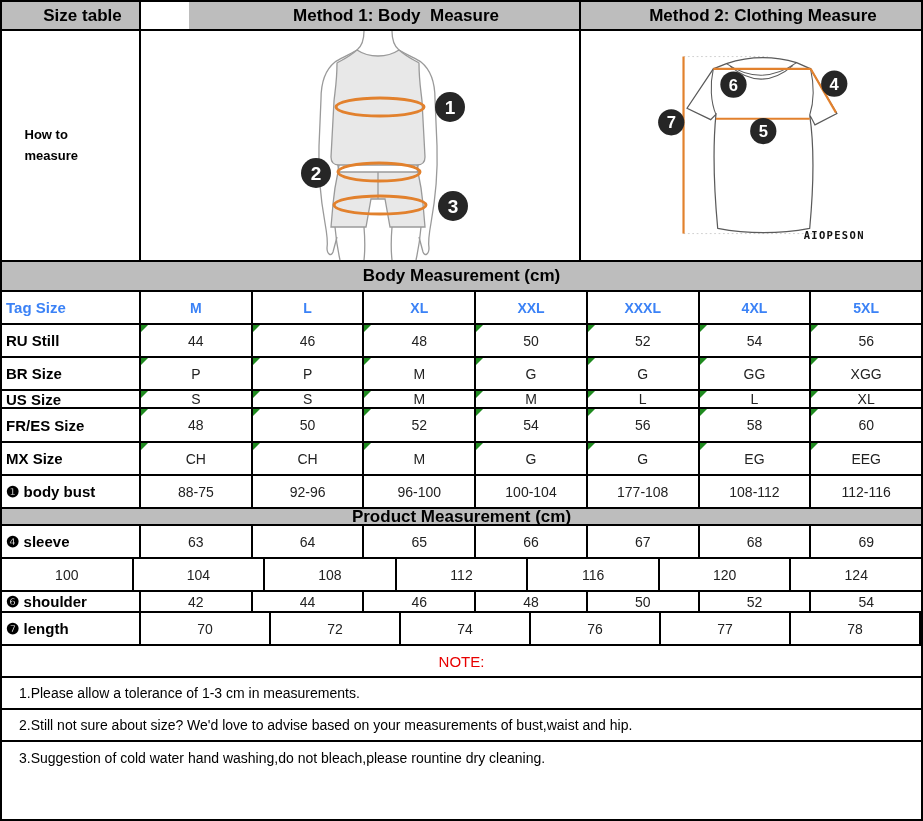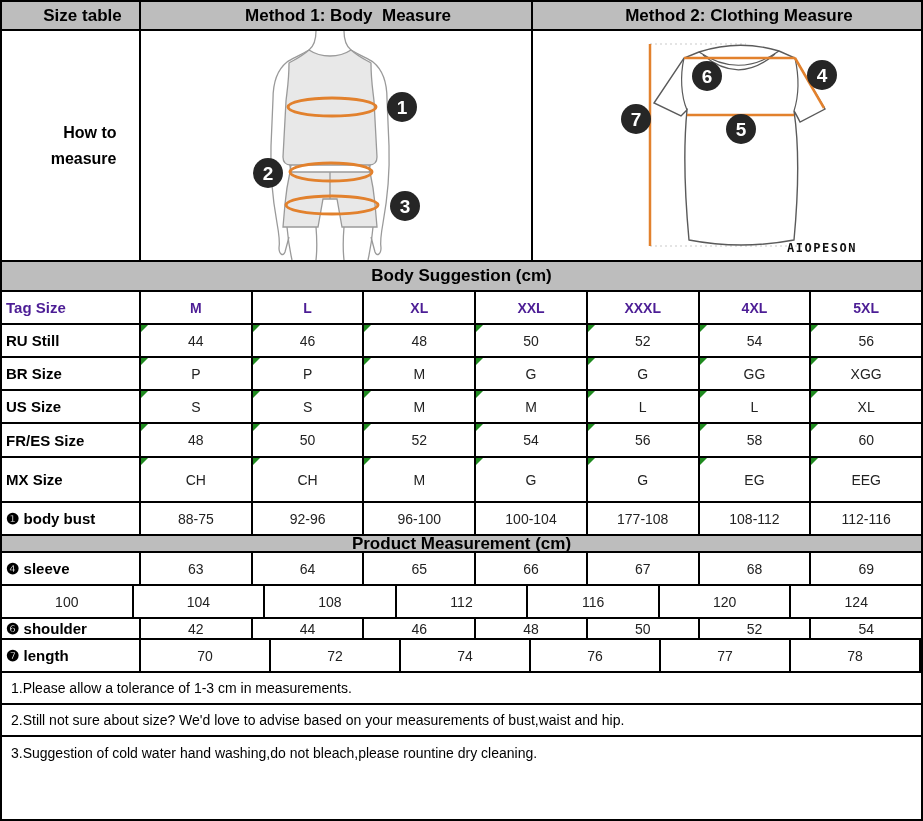--- a/index.html
+++ b/index.html
@@ -19,31 +19,31 @@
     border-right:2px solid #000;
     display:flex; align-items:center; justify-content:center;
     overflow:hidden;
   }
   .c.last { border-right:none; }
   .hcell { background:#bdbdbd; font-weight:bold; font-size:17px; white-space:pre;padding-left:24px; }
   .bar   { background:#bdbdbd; font-weight:bold; font-size:17px; align-items:center; justify-content:center; display:flex; }
   .label { justify-content:flex-start; padding-left:4px; font-weight:bold; font-size:15px; white-space:nowrap; }
   .d     { font-size:14px; color:#222; flex:1; }
   .red   { color:#e80000; }
-  .redbold { color:#4c1d95; font-weight:bold; }
+  .redbold { color:#3b82f6; font-weight:bold; }
   .w139  { flex:0 0 139px; }
-  .w392  { flex:0 0 392px; }
+  .w392  { flex:0 0 392px;margin-left:48px; }
   .grow  { flex:1; }
   .gt::before {
     content:""; position:absolute; top:0; left:0; width:0; height:0;
     border-top:7px solid #1f8a1f; border-right:7px solid transparent;
   }
   .notehead { font-size:15px; }
-  .noteline { justify-content:flex-start; padding-left:9px; font-size:14px; }
-  .howto { font-weight:bold; font-size:16px; text-align:right; line-height:1.6; max-width:92px; }
+  .noteline { justify-content:flex-start; padding-left:17px; font-size:14px; }
+  .howto { font-weight:bold; font-size:13px; text-align:left; line-height:1.6; max-width:92px; }
   .figcell { background:#fff; padding:0; align-items:flex-start; }
   svg text.mk { fill:#fff; font-family:"Liberation Sans",sans-serif; font-size:19px; font-weight:bold; text-anchor:middle; }
   svg text.brand { fill:#111; font-family:"DejaVu Sans Mono",monospace; font-size:12px; font-weight:bold; letter-spacing:1.5px; text-anchor:middle; }
 </style>
 </head>
 <body>
 
 <div id="sheet">
 
   <div class="row" style="height:29px">
@@ -120,21 +120,21 @@
           <text class="mk" x="103" y="95">7</text>
           <circle cx="208" cy="98" r="15" fill="#262626"></circle>
           <text class="mk" x="208" y="105">5</text>
         </g>
         <text class="brand" x="289" y="221">AIOPESON</text>
       </svg>
     </div>
   </div>
 
   <div class="row bar" style="height:30px">
-    <span>Body Suggestion (cm)</span>
+    <span>Body Measurement (cm)</span>
   </div>
 
   <div class="row" style="height:33px">
     <div class="c label redbold w139">Tag Size</div>
     <div class="c d redbold" style="font-weight:bold">M</div>
     <div class="c d redbold" style="font-weight:bold">L</div>
     <div class="c d redbold" style="font-weight:bold">XL</div>
     <div class="c d redbold" style="font-weight:bold">XXL</div>
     <div class="c d redbold" style="font-weight:bold">XXXL</div>
     <div class="c d redbold" style="font-weight:bold">4XL</div>
@@ -156,21 +156,21 @@
     <div class="c label w139">BR Size</div>
     <div class="c d gt">P</div>
     <div class="c d gt">P</div>
     <div class="c d gt">M</div>
     <div class="c d gt">G</div>
     <div class="c d gt">G</div>
     <div class="c d gt">GG</div>
     <div class="c d gt last">XGG</div>
   </div>
 
-  <div class="row" style="height:33px">
+  <div class="row" style="height:18px">
     <div class="c label w139">US Size</div>
     <div class="c d gt">S</div>
     <div class="c d gt">S</div>
     <div class="c d gt">M</div>
     <div class="c d gt">M</div>
     <div class="c d gt">L</div>
     <div class="c d gt">L</div>
     <div class="c d gt last">XL</div>
   </div>
 
@@ -178,21 +178,21 @@
     <div class="c label w139">FR/ES Size</div>
     <div class="c d gt">48</div>
     <div class="c d gt">50</div>
     <div class="c d gt">52</div>
     <div class="c d gt">54</div>
     <div class="c d gt">56</div>
     <div class="c d gt">58</div>
     <div class="c d gt last">60</div>
   </div>
 
-  <div class="row" style="height:45px">
+  <div class="row" style="height:33px">
     <div class="c label w139">MX Size</div>
     <div class="c d gt">CH</div>
     <div class="c d gt">CH</div>
     <div class="c d gt">M</div>
     <div class="c d gt">G</div>
     <div class="c d gt">G</div>
     <div class="c d gt">EG</div>
     <div class="c d gt last">EEG</div>
   </div>
 
@@ -246,20 +246,23 @@
   <div class="row" style="height:33px">
     <div class="c label w139">❼ length</div>
     <div class="c d">70</div>
     <div class="c d">72</div>
     <div class="c d">74</div>
     <div class="c d">76</div>
     <div class="c d">77</div>
     <div class="c d">78</div>
   </div>
 
+  <div class="row" style="height:32px; align-items:center; justify-content:center;">
+    <span class="red notehead">NOTE:</span>
+  </div>
 
   <div class="row" style="height:32px">
     <div class="c noteline last grow">1.Please allow a tolerance of 1-3 cm in measurements.</div>
   </div>
   <div class="row" style="height:32px">
     <div class="c noteline last grow">2.Still not sure about size? We'd love to advise based on your measurements of bust,waist and hip.</div>
   </div>
   <div class="row nb" style="height:32px">
     <div class="c noteline last grow">3.Suggestion of cold water hand washing,do not bleach,please rountine dry cleaning.</div>
   </div>

